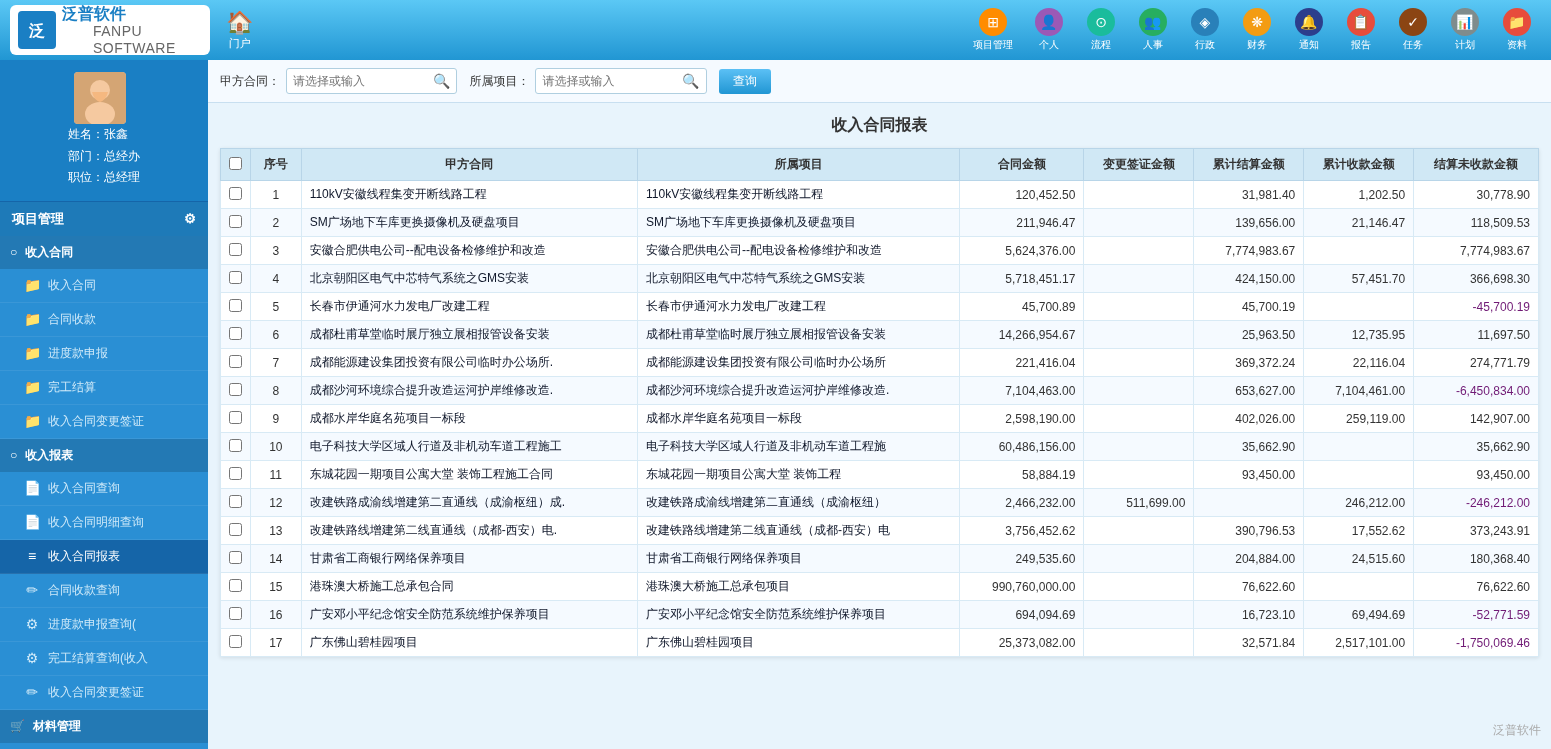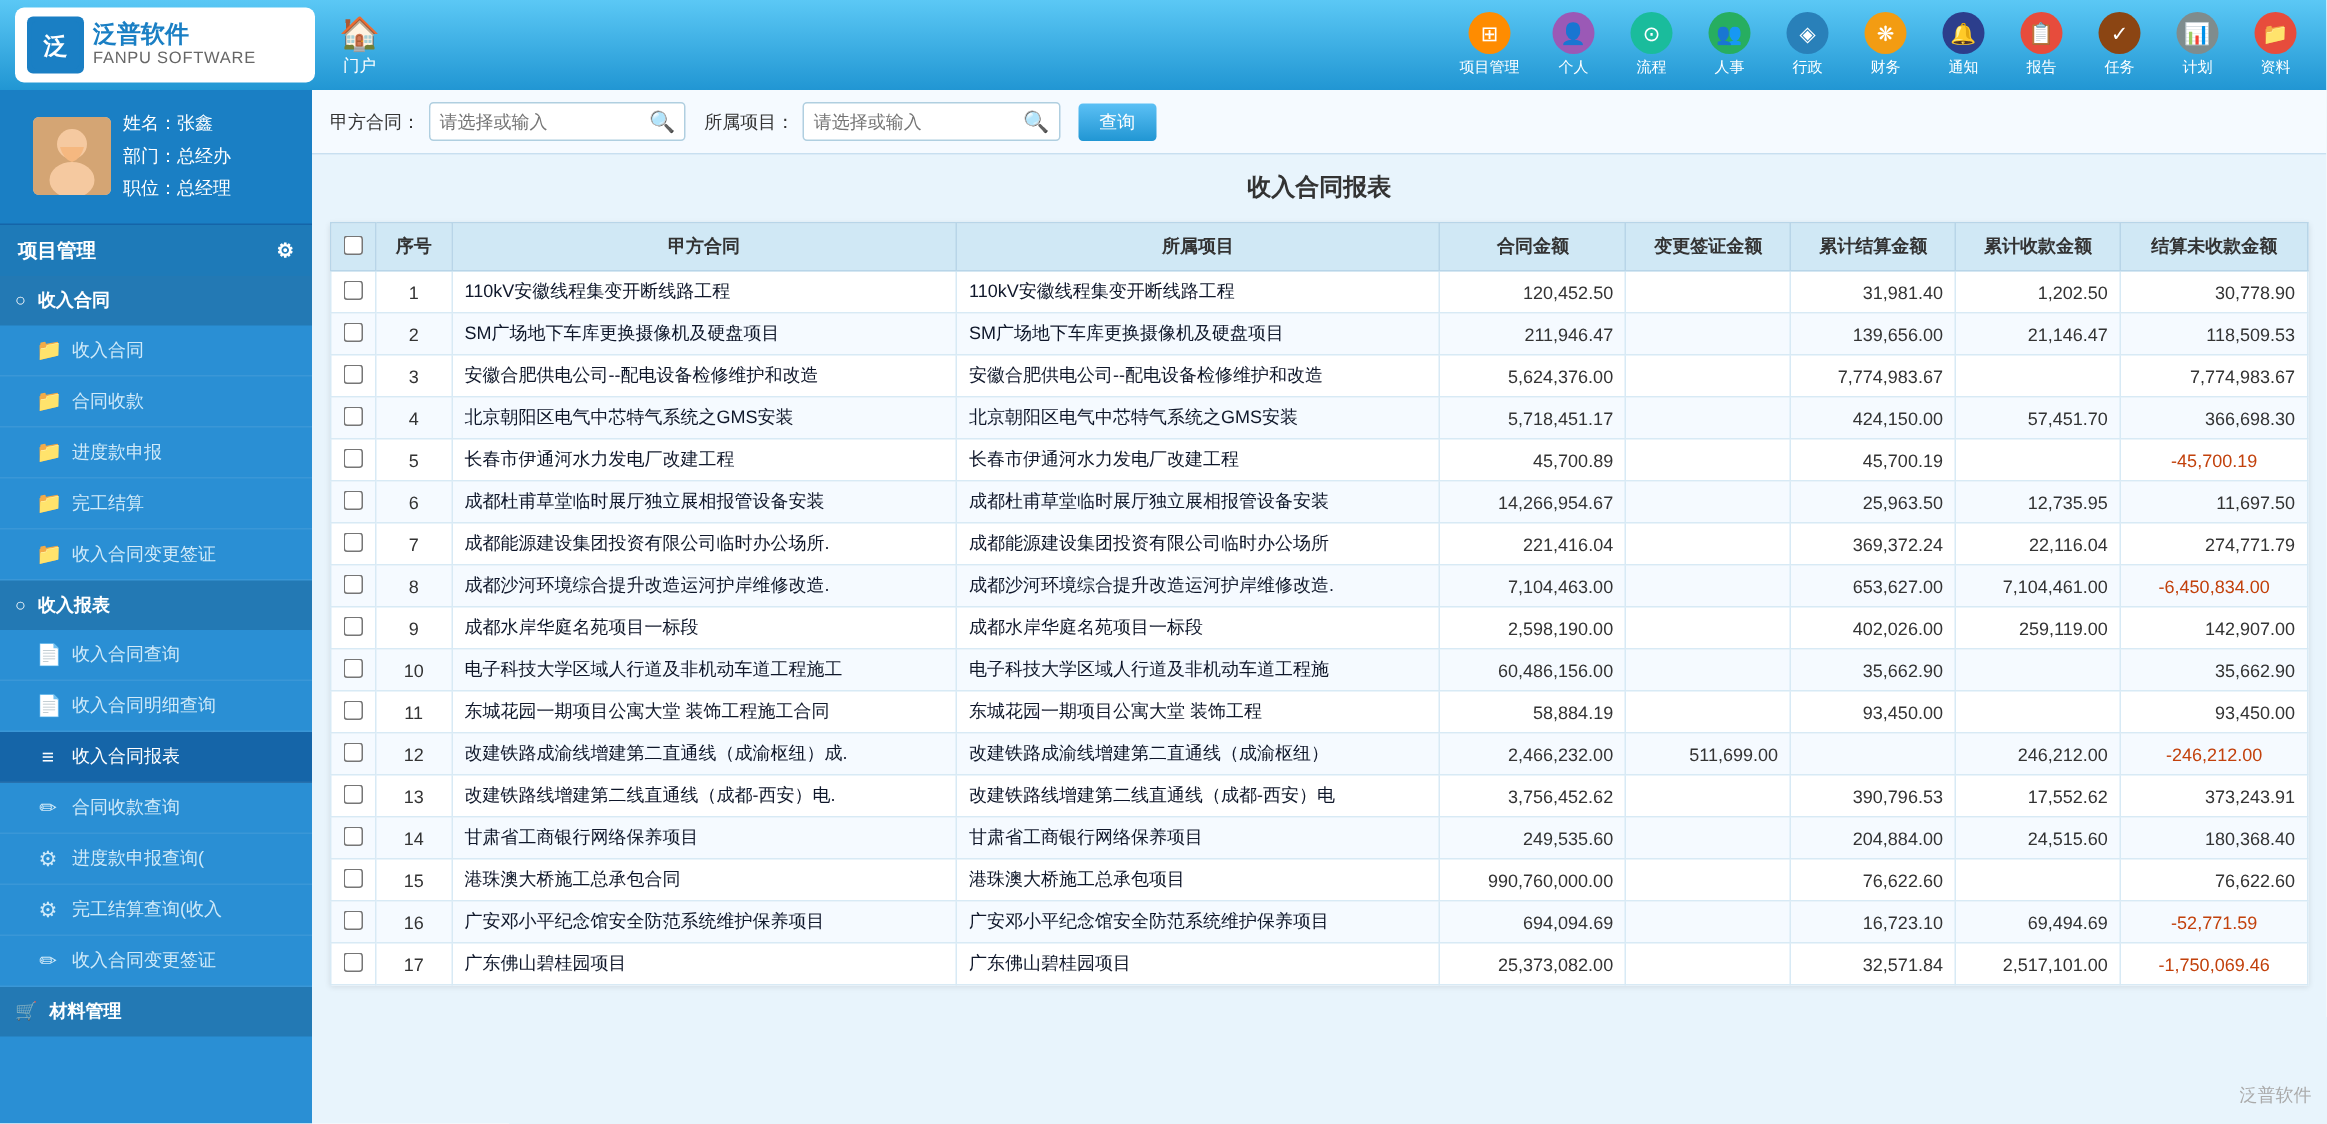--- a/index.html
+++ b/index.html
@@ -17,21 +17,21 @@
       display: flex; align-items: center; width: 200px;
       background: #fff; border-radius: 6px; padding: 4px 8px; height: 50px;
     }
     .logo-icon {
       width: 38px; height: 38px; background: #1a7fc4; border-radius: 4px;
       display: flex; align-items: center; justify-content: center;
       color: #fff; font-size: 18px; margin-right: 6px; flex-shrink: 0;
     }
     .logo-text { line-height: 1.2; }
     .logo-text .cn { font-size: 16px; font-weight: bold; color: #1a7fc4; }
-    .logo-text .en { font-size: 11px; color: #666; letter-spacing: 0.5px; }
+    .logo-text .en { font-size: 14px; color: #666; letter-spacing: 0.5px; margin-left: 31px; }
     .nav-home {
       display: flex; flex-direction: column; align-items: center;
       color: #fff; font-size: 11px; padding: 6px 16px; cursor: pointer;
       border-radius: 4px;
     }
     .nav-home .house { font-size: 22px; }
     .top-nav-icons {
       display: flex; align-items: center; margin-left: auto; gap: 4px;
     }
     .nav-icon-item {
@@ -65,21 +65,21 @@
       width: 208px;
       background: #2a8fd4;
       color: #fff;
       flex-shrink: 0;
       overflow-y: auto;
       display: flex;
       flex-direction: column;
     }
     .user-profile {
       display: flex; align-items: center; padding: 12px 22px;
-      background: #1a7fc4; border-bottom: 1px solid #1565a8;
+      background: #1a7fc4; border-bottom: 1px solid #1565a8; flex-direction: column;
     }
     .avatar {
       width: 52px; height: 52px; border-radius: 4px; overflow: hidden;
       flex-shrink: 0; background: #ccc; margin-right: 8px;
       display: flex; align-items: center; justify-content: center;
     }
     .avatar svg { width: 52px; height: 52px; }
     .user-info { font-size: 12px; line-height: 1.8; color: #fff; }
     .sidebar-section-title {
       display: flex; align-items: center; justify-content: space-between;
@@ -182,21 +182,21 @@
     }
     td {
       padding: 5px 8px; border: 1px solid #d8eaf5; font-size: 12px;
       color: #333; vertical-align: middle;
     }
     tr:nth-child(even) td { background: #f5faff; }
     tr:nth-child(odd) td { background: #fff; }
     .td-link { color: #0f172a; cursor: pointer; }
     .td-center { text-align: center; }
     .td-right { text-align: right; }
-    .td-red { color: #c2410c; text-align: center; }
+    .td-red { color: #701a75; }
     .checkbox-cell { text-align: center; width: 28px; }
 
     
     .bottom-logo {
       position: fixed; bottom: 10px; right: 10px;
       font-size: 12px; color: #aaa; display: flex; align-items: center; gap: 4px;
     }
   </style>
 </head>
 <body>

